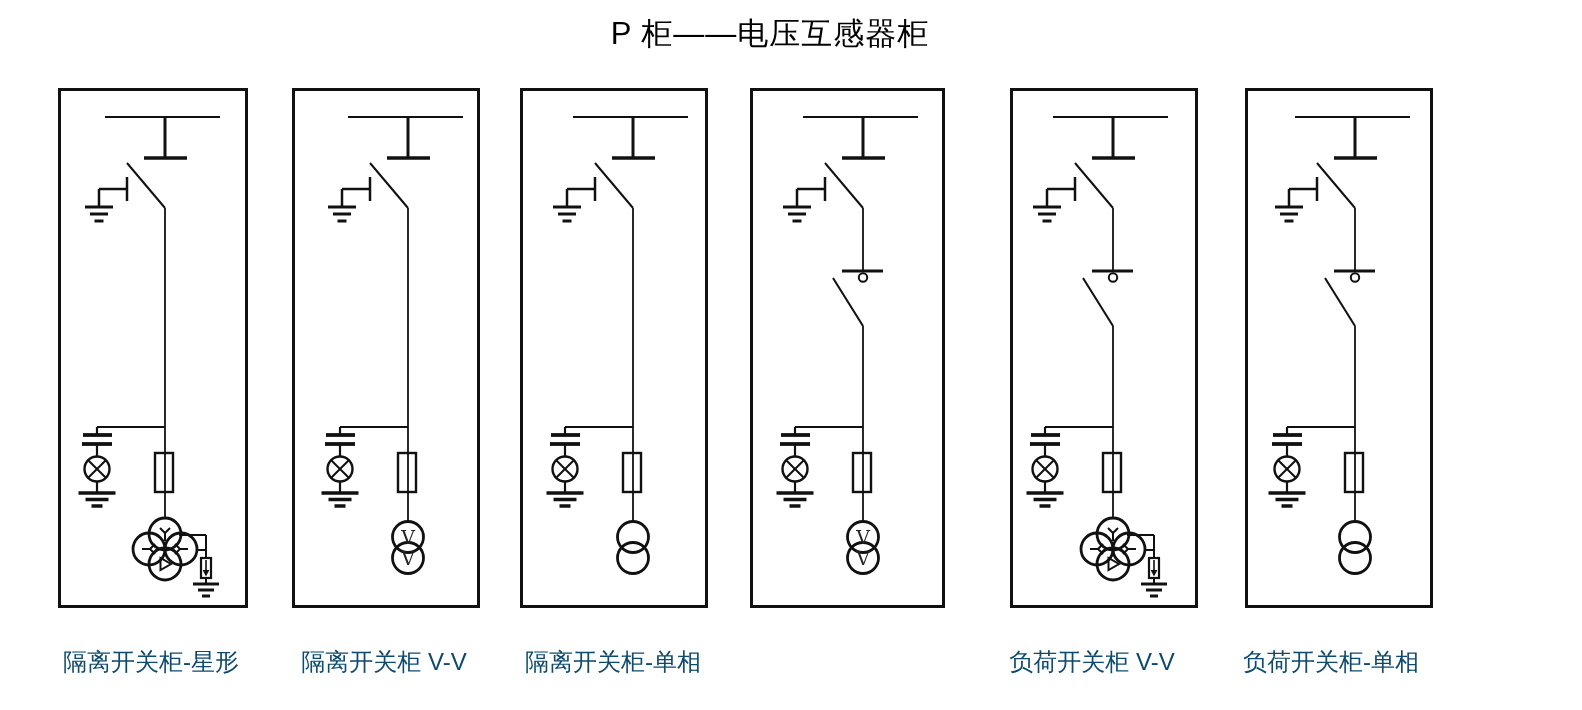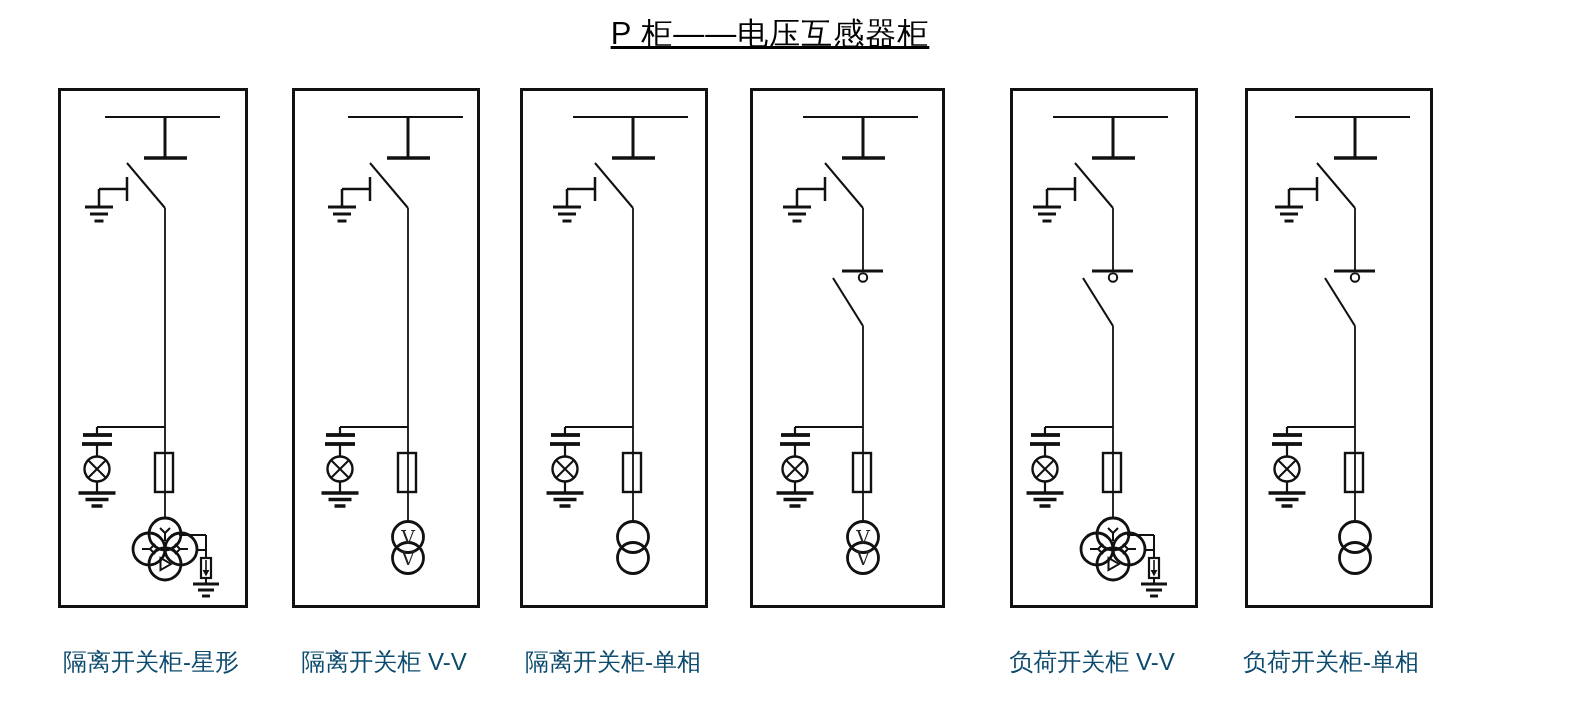--- a/index.html
+++ b/index.html
@@ -1,20 +1,20 @@
 <!DOCTYPE html>
 <html><head>
 <meta charset="utf-8">
 <style>
   html,body{margin:0;padding:0;background:#ffffff;}
   body{width:1582px;height:710px;position:relative;overflow:hidden;
        font-family:"Liberation Sans",sans-serif;}
   .stage{position:absolute;inset:0;background:#ffffff;}
   .title{position:absolute;top:13px;left:0;width:1540px;text-align:center;
-         font-size:31px;font-weight:500;color:#000;letter-spacing:1px;white-space:nowrap;text-decoration:underline;}
+         font-size:31px;font-weight:500;color:#000;letter-spacing:1px;white-space:nowrap;}
   .cab{position:absolute;top:88px;height:520px;}
   .cab svg{display:block;width:100%;height:100%;}
   .c0{left:58px;width:190px}
   .c1{left:292px;width:188px}
   .c2{left:520px;width:188px}
   .c3{left:750px;width:195px}
   .c4{left:1010px;width:188px}
   .c5{left:1245px;width:188px}
   .lab{position:absolute;top:646px;transform:translateX(-50%);
        font-size:24px;font-weight:500;color:#0c4a6e;white-space:nowrap;}

